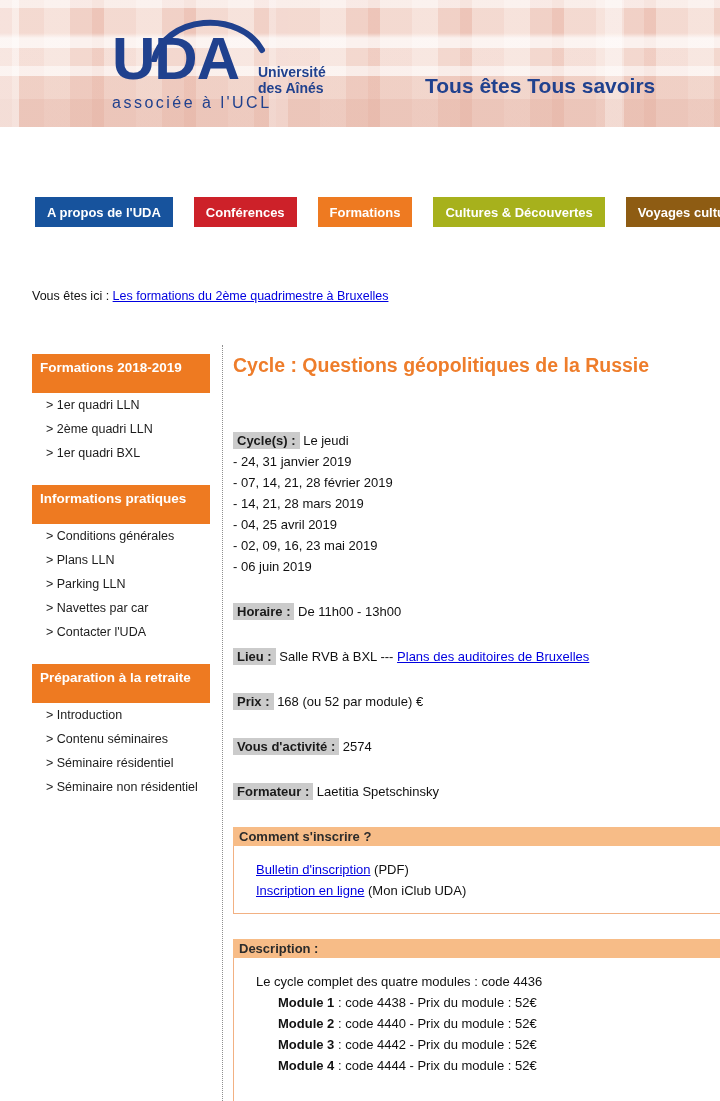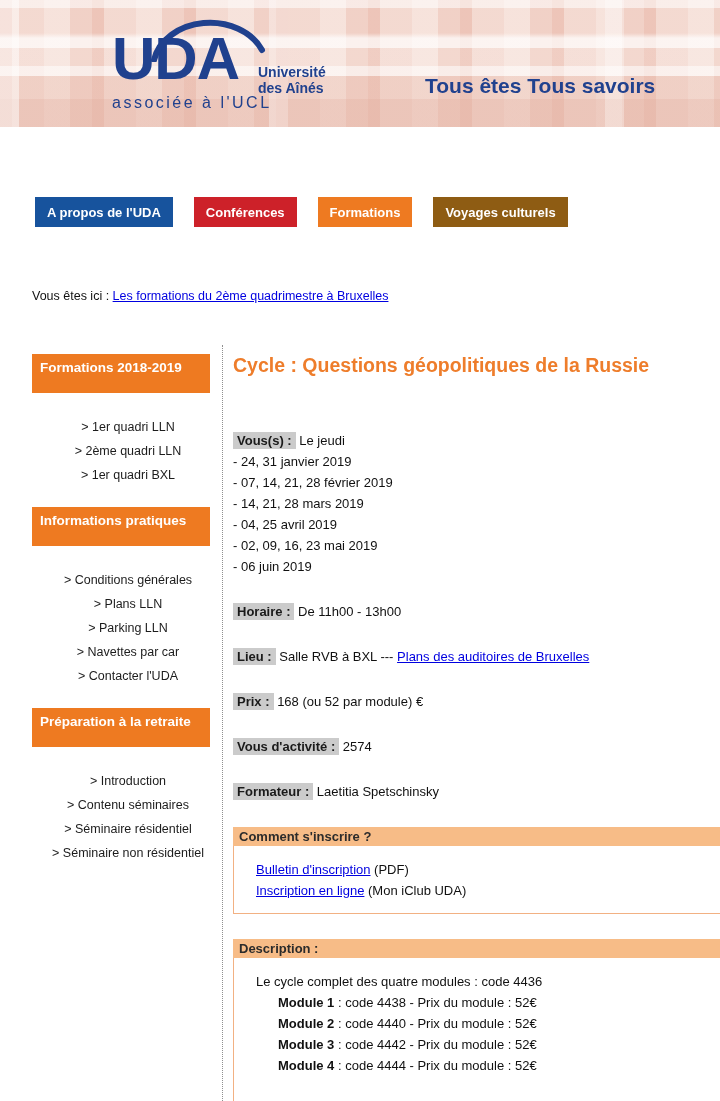--- a/index.html
+++ b/index.html
@@ -44,21 +44,21 @@
   .breadcrumb { position:absolute; left:32px; top:289px; font-size:12.5px; color:#111; }
   a.lnk { color:#0000e0; text-decoration:underline; cursor:pointer; }
 
   
   .sidebar { position:absolute; left:32px; top:345px; width:178px; }
   .side-head {
     background:#ee7a21; color:#fff; font-weight:bold; font-size:13.5px;
     padding:6px 8px 18px 8px; margin-top:18px;
   }
   .sidebar .side-head:first-child { margin-top:9px; }
-  .side-list { padding:22px 0 2px 14px;text-align:center; }
+  .side-list { padding:0 0 2px 14px; }
   .side-item { font-size:12.5px; color:#1c1c1c; line-height:24px; cursor:pointer; white-space:nowrap; }
 
   .divider { position:absolute; left:222px; top:345px; height:756px; border-left:1px dotted #8f8f8f; }
 
   
   .main { position:absolute; left:233px; top:345px; width:720px; height:756px; overflow:hidden; font-size:13px; color:#111; }
   .page-title { color:#ee7d2b; font-size:19.5px; font-weight:bold; margin-top:9px; }
   .lbl { background:#cbcbcb; font-weight:bold; color:#1a1a1a; padding:1px 4px; }
   .row { line-height:20px; }
   .dates-block { margin-top:54px; }
@@ -91,20 +91,21 @@
       </div>
       <div class="logo-caption">associée à l'UCL</div>
     </div>
     <div class="tagline">Tous êtes Tous savoirs</div>
   </div>
 
   <div class="nav">
     <div class="nav-btn" style="background-color: rgb(23, 83, 157);">A propos de l'UDA</div>
     <div class="nav-btn" style="background-color: rgb(205, 33, 41);">Conférences</div>
     <div class="nav-btn" style="background-color: rgb(238, 122, 33);">Formations</div>
+    <div class="nav-btn" style="background-color: rgb(167, 177, 28);">Cultures &amp; Découvertes</div>
     <div class="nav-btn" style="background-color: rgb(142, 92, 19);">Voyages culturels</div>
 
   </div>
 
   <div class="breadcrumb"><span>Vous êtes ici : </span><a class="lnk">Les formations du 2ème quadrimestre à Bruxelles</a></div>
 
   <div class="sidebar">
     <div class="side-head">Formations 2018-2019</div>
     <div class="side-list">
       <div class="side-item">&gt; 1er quadri LLN</div>
@@ -127,21 +128,21 @@
       <div class="side-item">&gt; Séminaire non résidentiel</div>
     </div>
   </div>
 
   <div class="divider"></div>
 
   <div class="main">
     <div class="page-title">Cycle : Questions géopolitiques de la Russie</div>
 
     <div class="dates-block">
-      <div class="row"><span class="lbl">Vous(s) :</span>
+      <div class="row"><span class="lbl">Cycle(s) :</span>
         <span>Le jeudi</span></div>
       <div class="date-line">- 24, 31 janvier 2019</div>
       <div class="date-line">- 07, 14, 21, 28 février 2019</div>
       <div class="date-line">- 14, 21, 28 mars 2019</div>
       <div class="date-line">- 04, 25 avril 2019</div>
       <div class="date-line">- 02, 09, 16, 23 mai 2019</div>
       <div class="date-line">- 06 juin 2019</div>
     </div>
 
     <div class="row spaced"><span class="lbl">Horaire :</span>

